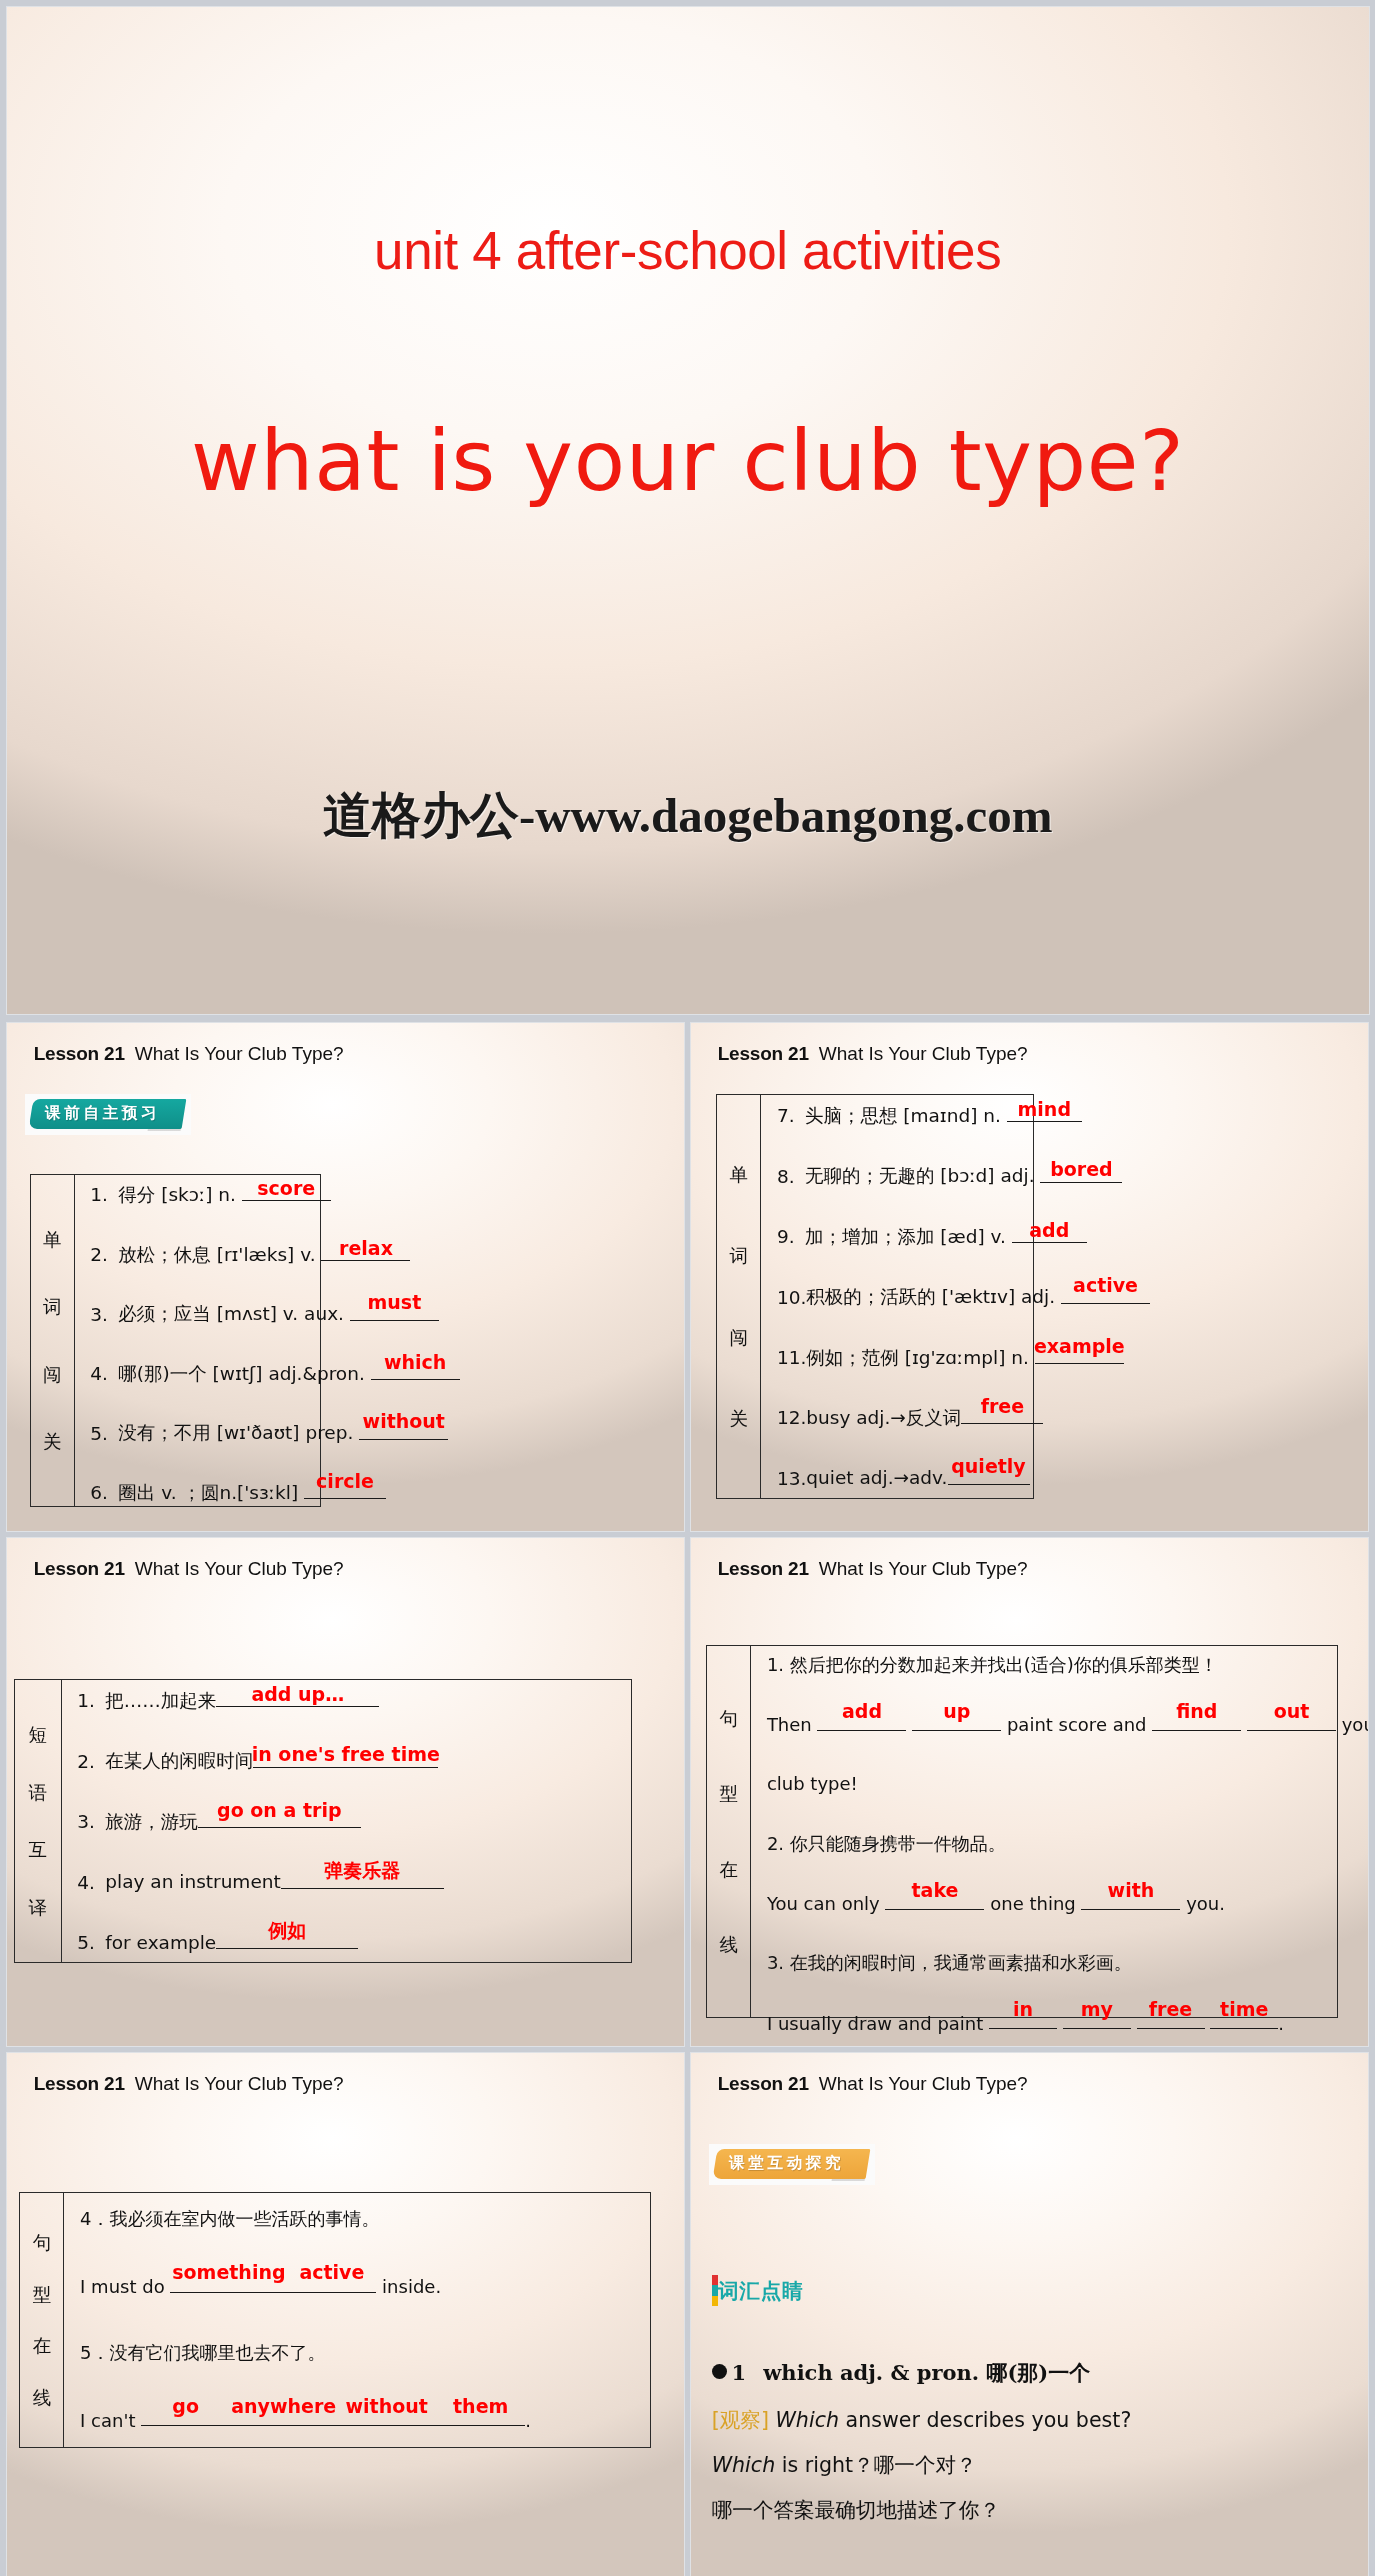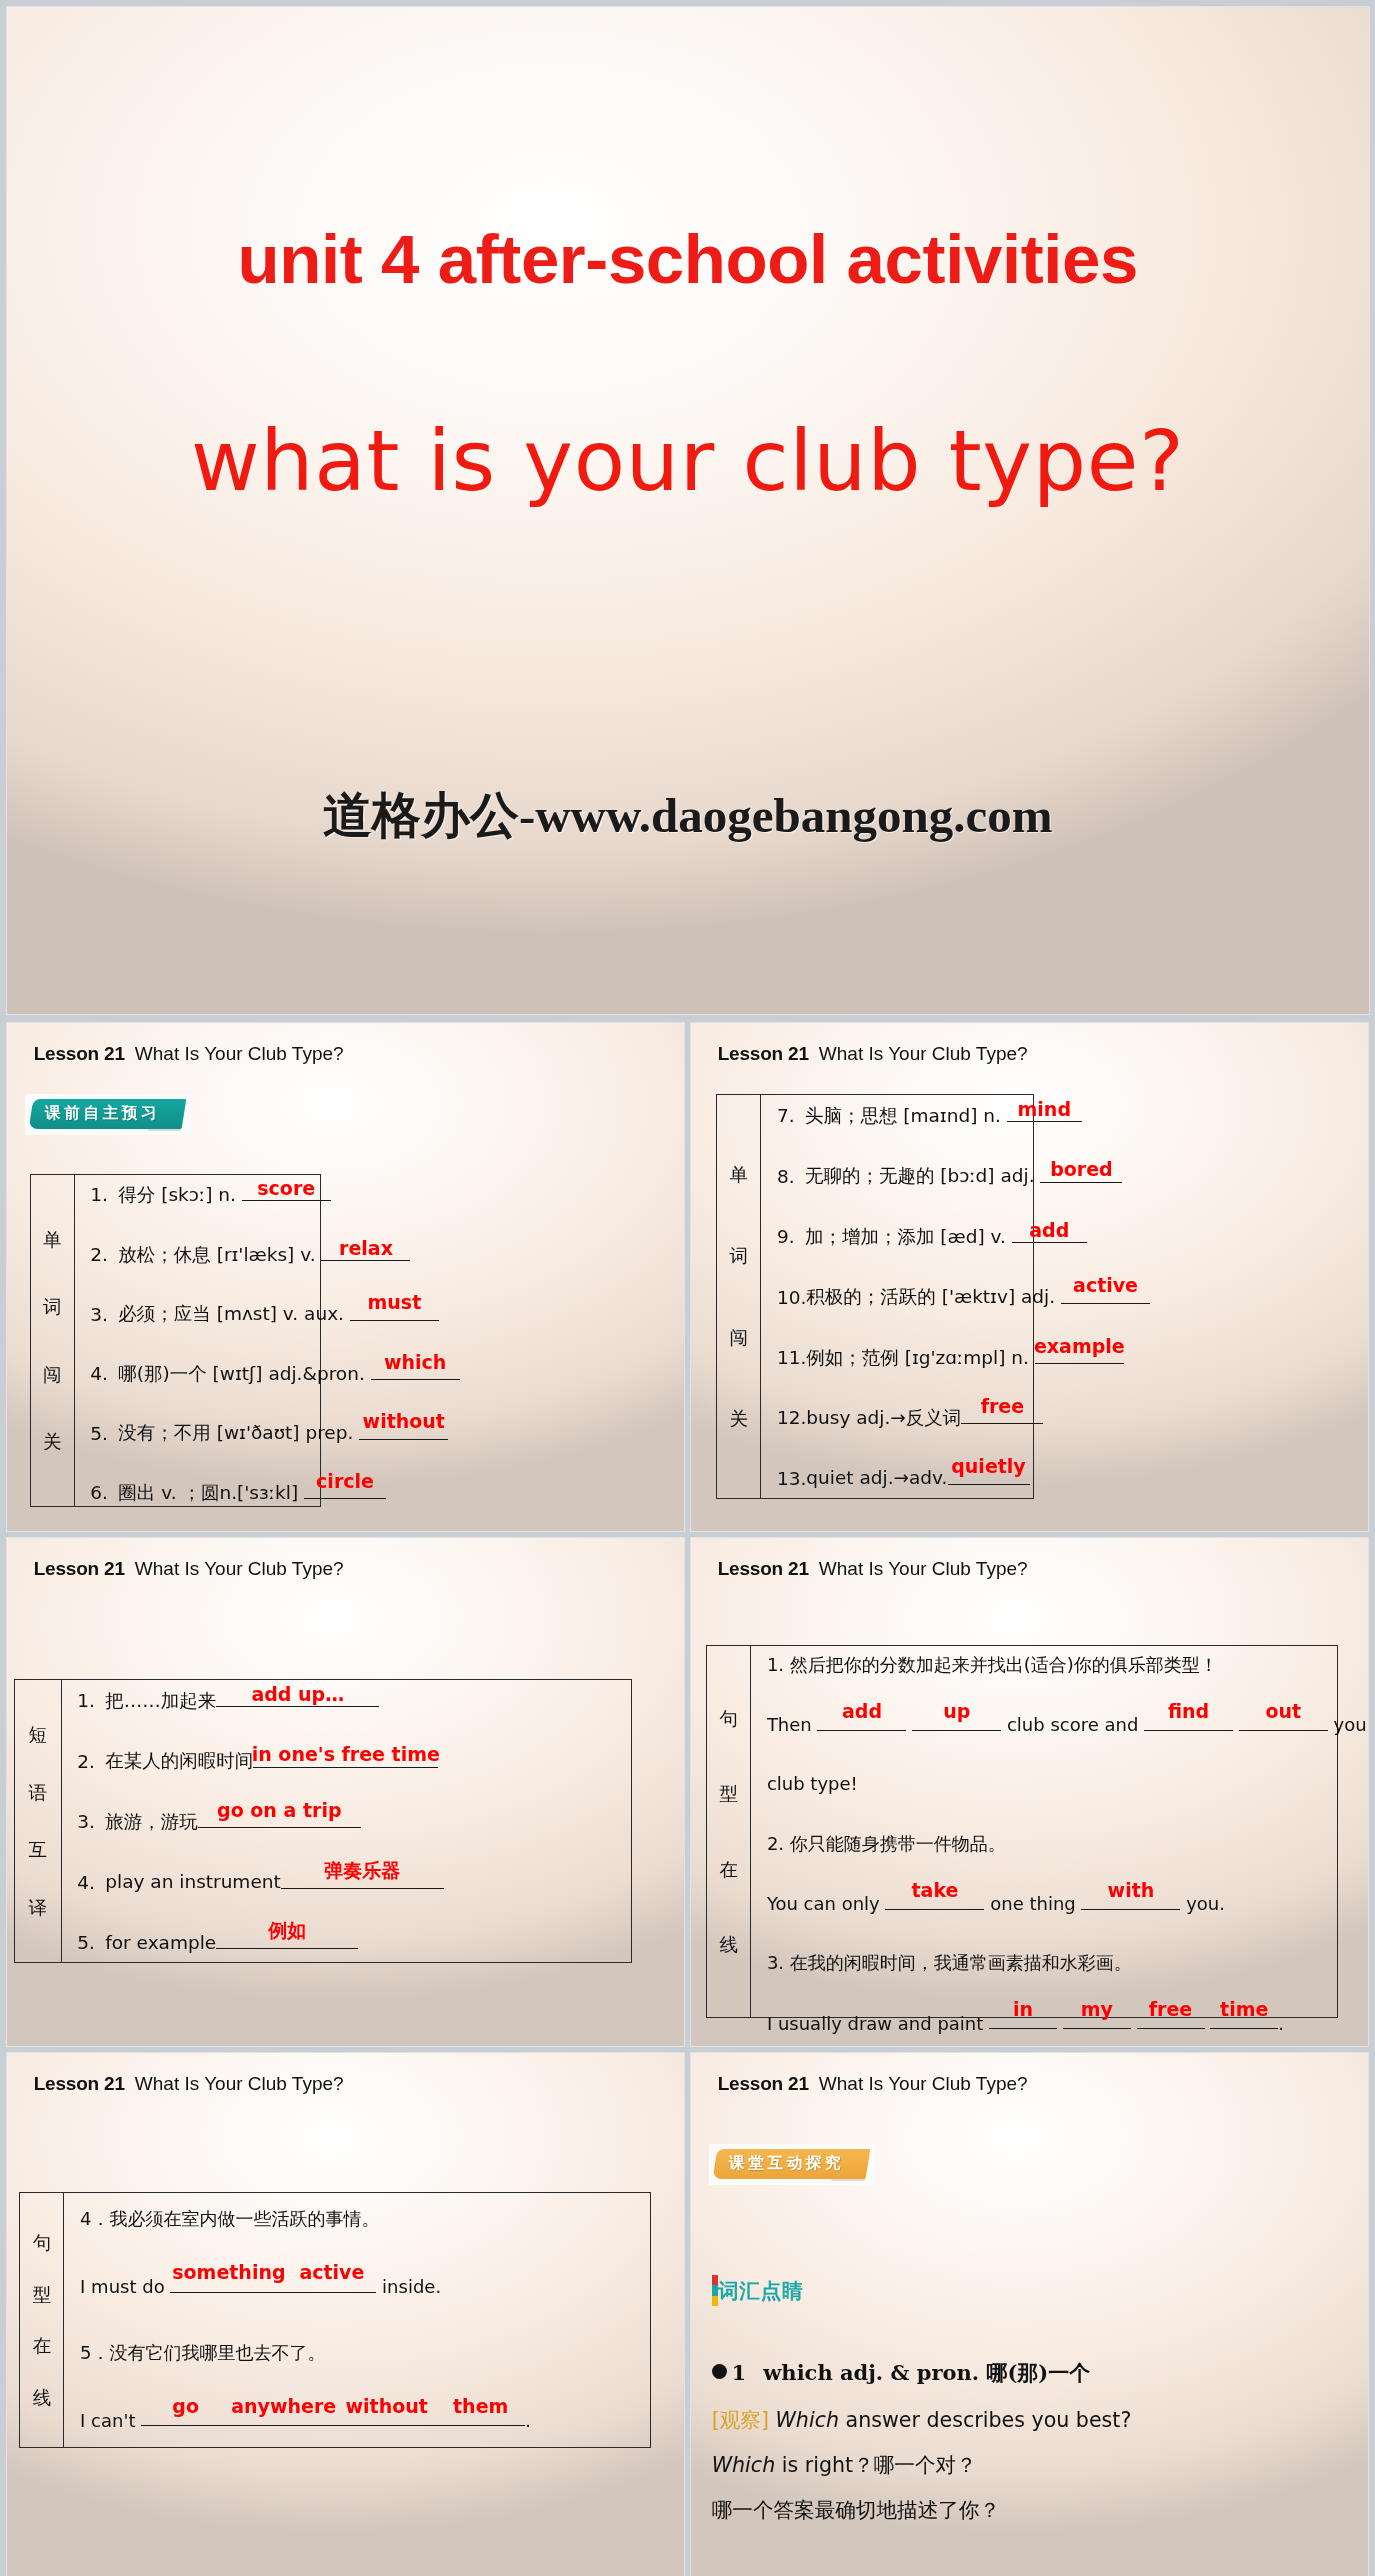--- a/index.html
+++ b/index.html
@@ -32,22 +32,22 @@
   .hero-inner {
     position: absolute;
     inset: 0;
   }
   .hero-unit {
     position: absolute;
     left: 0; right: 0;
     top: 213px;
     text-align: center;
     color: #ed1c16;
-    font-size: 69px;
-    font-weight: bold;
+    font-size: 53px;
+    font-weight: normal;
     letter-spacing: -0.4px;
     font-family: "Liberation Sans", "DejaVu Sans", sans-serif;
   }
   .hero-title {
     position: absolute;
     left: 0; right: 0;
     top: 405px;
     text-align: center;
     color: #f01a10;
     font-size: 84px;
@@ -367,21 +367,21 @@
 
       <div class="vbox" style="left:15.6px; top:107px; width:632px; height:373px;">
         <div class="vlabel">
           <div>句</div>
           <div>型</div>
           <div>在</div>
           <div>线</div>
         </div>
         <div class="vbody">
           <div class="srow">1.  然后把你的分数加起来并找出(适合)你的俱乐部类型！</div>
-          <div class="srow tight"><span>Then </span><span class="blank w125 hi"><u>add</u></span><span> </span><span class="blank w125 hi"><u>up</u></span><span> club score and </span><span class="blank w125 hi"><u>find</u></span><span> </span><span class="blank w125 hi"><u>out</u></span><span> your</span></div>
+          <div class="srow tight"><span>Then </span><span class="blank w125 hi"><u>add</u></span><span> </span><span class="blank w125 hi"><u>up</u></span><span> paint score and </span><span class="blank w125 hi"><u>find</u></span><span> </span><span class="blank w125 hi"><u>out</u></span><span> your</span></div>
           <div class="srow">club type!</div>
           <div class="srow">2.  你只能随身携带一件物品。</div>
           <div class="srow tight"><span> You can only </span><span class="blank w140 hi"><u>take</u></span><span> one thing </span><span class="blank w140 hi"><u>with</u></span><span> you.</span></div>
           <div class="srow">3.  在我的闲暇时间，我通常画素描和水彩画。</div>
           <div class="srow tight"><span>I usually draw and paint </span><span class="blank w95 hi"><u>in</u></span><span> </span><span class="blank w95 hi"><u>my</u></span><span> </span><span class="blank w95 hi"><u>free</u></span><span> </span><span class="blank w95 hi"><u>time</u></span><span>.</span></div>
         </div>
       </div>
     </div>
 
     <div class="panel">

